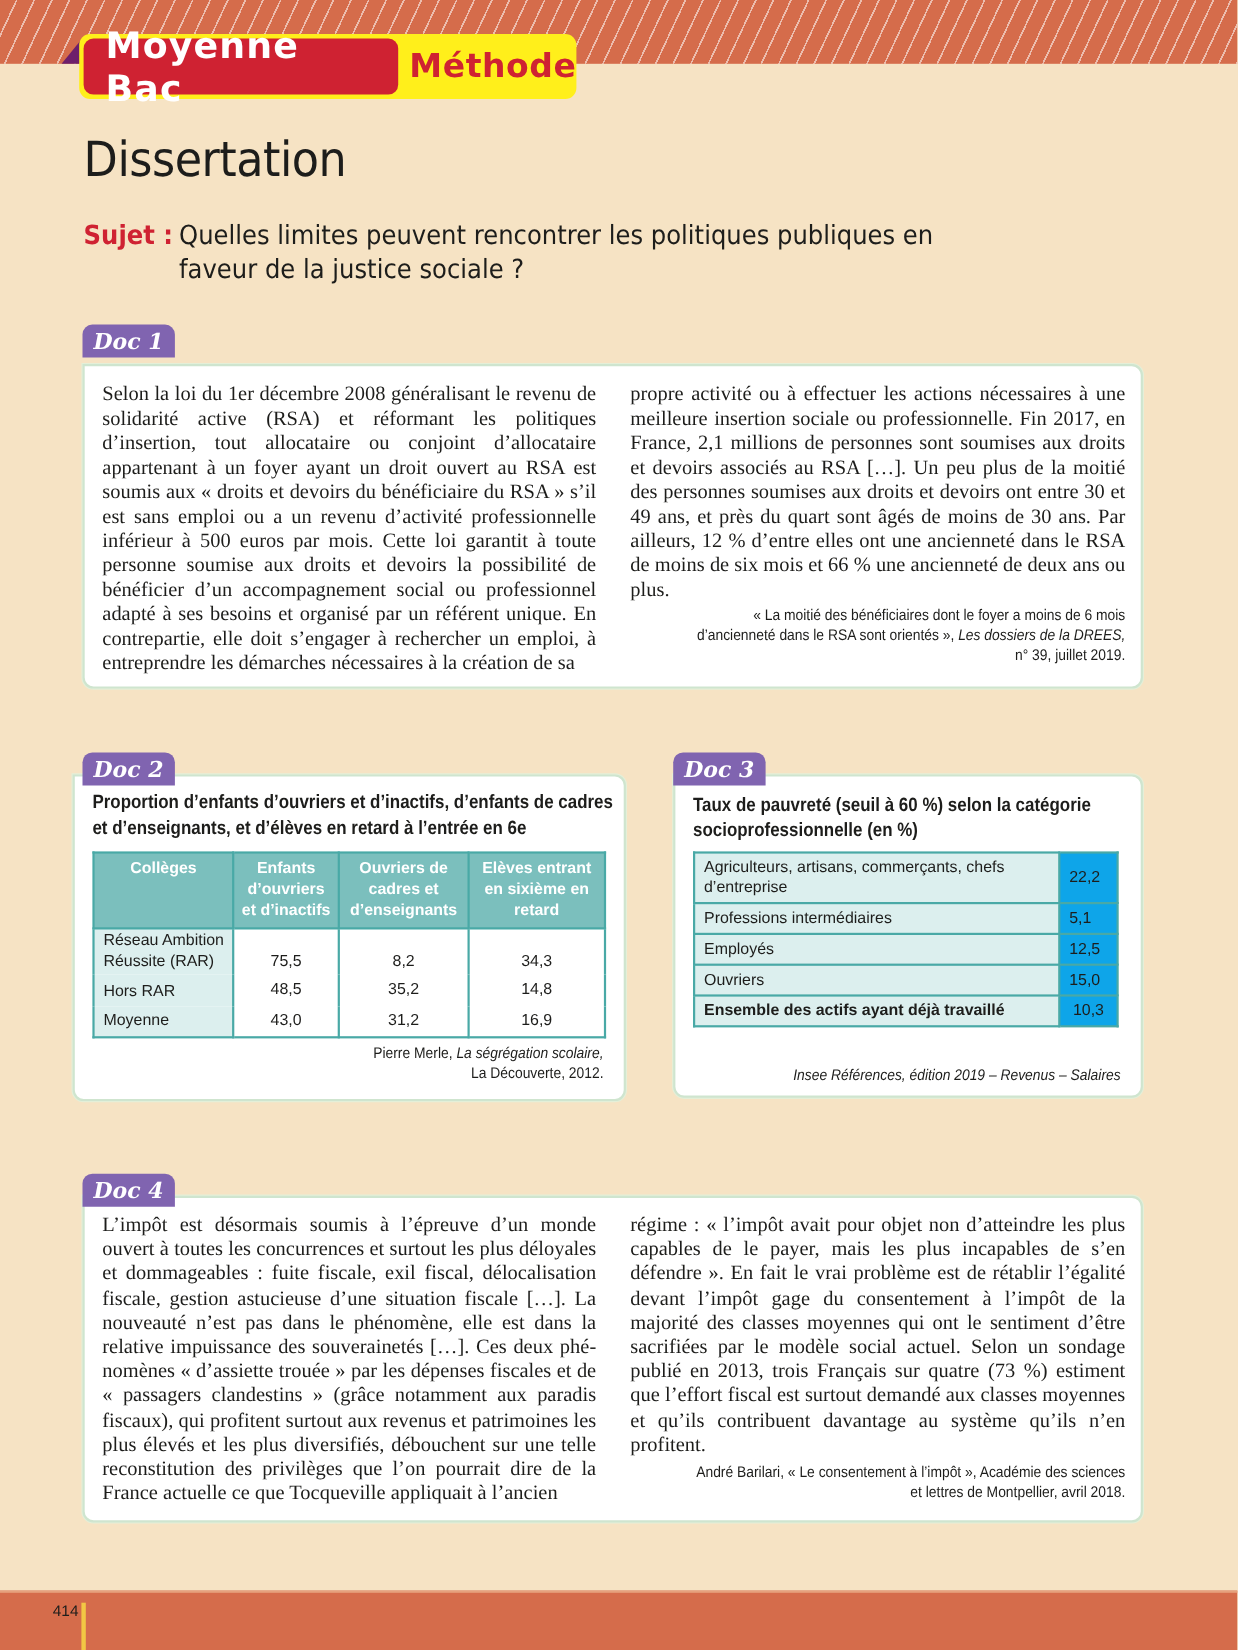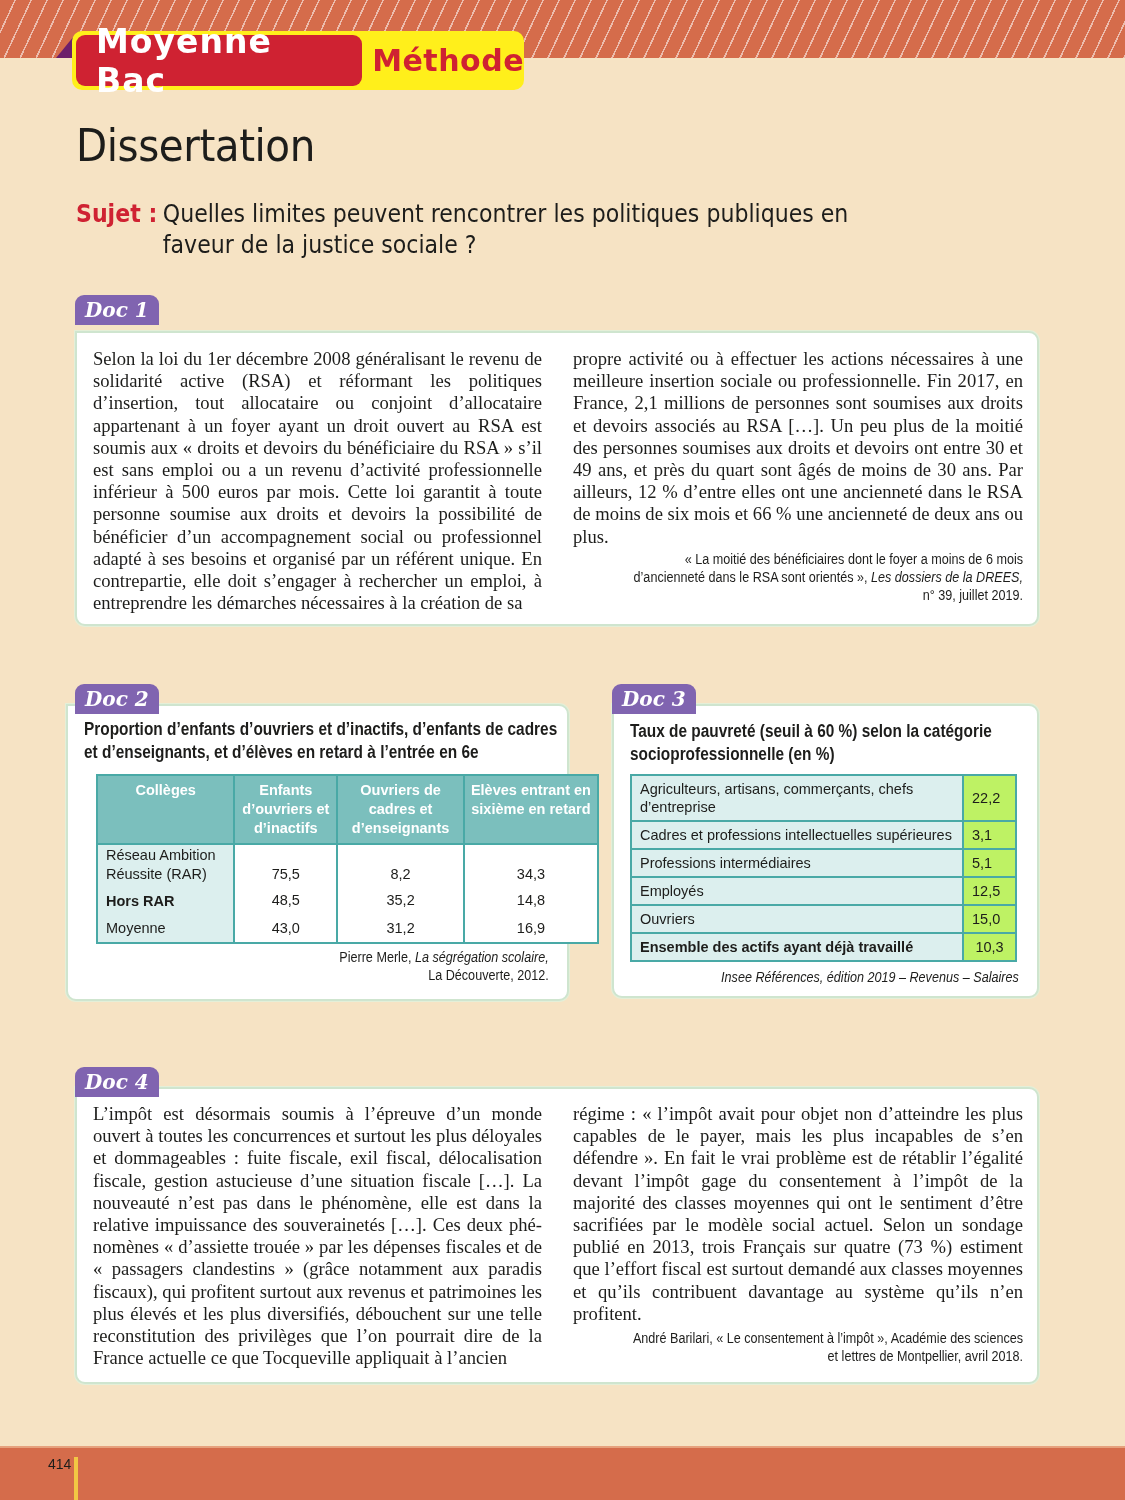--- a/index.html
+++ b/index.html
@@ -71,38 +71,38 @@
       font-family: "Liberation Sans", sans-serif; font-size: 14px; line-height: 18px;
       text-align: right; color: #1d1d1b; transform: scaleX(0.9); transform-origin: right;
     }
     .source i { font-style: italic; }
 
     .table-title {
       font-family: "Liberation Sans", sans-serif; font-weight: bold; font-size: 17.5px; line-height: 23px;
       transform: scaleX(0.88); transform-origin: left; white-space: nowrap;
     }
     table { border-collapse: collapse; }
-    .t2 { position: absolute; left: 16px; top: 68px; width: 503px; margin-left: 12px; }
+    .t2 { position: absolute; left: 16px; top: 68px; width: 467px; }
     .t2 th {
       background: #7bbfbd; color: #fff; font-size: 14.5px; font-weight: bold;
       line-height: 19px; padding: 5px 4px; border: 2px solid #49a9a6; text-align: center; vertical-align: top;
     }
     .t2 td {
       background: #fff; font-size: 14.5px; line-height: 19px; text-align: center;
       border-left: 2px solid #49a9a6; border-right: 2px solid #49a9a6; padding: 2px 4px;
     }
     .t2 td.rowhead { background: #dcefee; text-align: left; padding-left: 8px; }
     .t2 tr.last td { border-bottom: 2px solid #49a9a6; }
     .t2 tr.first td { padding-top: 1px; }
     .t2 tr.first td.num { vertical-align: bottom; }
 
     .t3 { position: absolute; left: 16px; top: 68px; width: 387px; }
     .t3 td { border: 2px solid #49a9a6; font-size: 14.5px; line-height: 18px; padding: 4px 8px; }
     .t3 td.label { background: #dcefee; width: 332px; }
-    .t3 td.val { background: #bef264; margin-top: 16px; }
+    .t3 td.val { background: #0ea5e9; margin-top: 16px; }
     .t3 tr.bold td { font-weight: bold; }
     .t3 tr.bold td.val { font-weight: normal; text-align: center; }
 
     .bottom-band {
       position: absolute; left: 0; top: 1446px; width: 1125px; height: 54px;
       background: #d56c4b; border-top: 2px solid #e6a17d;
     }
     .page-number {
       position: absolute; left: 48px; top: 1456px; font-size: 14px; color: #1d1d1b;
       font-family: "Liberation Sans", sans-serif;
@@ -157,21 +157,21 @@
       </tr>
     </thead>
     <tbody>
       <tr class="first">
         <td class="rowhead">Réseau Ambition Réussite (RAR)</td>
         <td class="num">75,5</td>
         <td class="num">8,2</td>
         <td class="num">34,3</td>
       </tr>
       <tr>
-        <td class="rowhead" style="padding-top:6px;padding-bottom:4px;font-weight:bold;">Hors RAR</td>
+        <td class="rowhead" style="padding-top:6px;padding-bottom:4px;">Hors RAR</td>
         <td>48,5</td>
         <td>35,2</td>
         <td>14,8</td>
       </tr>
       <tr class="last">
         <td class="rowhead" style="padding-top:4px;padding-bottom:4px;">Moyenne</td>
         <td>43,0</td>
         <td>31,2</td>
         <td>16,9</td>
       </tr>
@@ -187,24 +187,20 @@
 <div class="card" style="left:612px; top:704px; width:427px; height:294px;">
   <div style="position:absolute; left:16px; top:14px;">
     <div class="table-title">Taux de pauvreté (seuil à 60 %) selon la catégorie</div>
     <div class="table-title">socioprofessionnelle (en %)</div>
   </div>
   <table class="t3">
     <tbody>
       <tr>
         <td class="label">Agriculteurs, artisans, commerçants, chefs d’entreprise</td>
         <td class="val">22,2</td>
-      </tr>
-      <tr>
-        <td class="label">Cadres et professions intellectuelles supérieures</td>
-        <td class="val">3,1</td>
       </tr>
       <tr>
         <td class="label">Professions intermédiaires</td>
         <td class="val">5,1</td>
       </tr>
       <tr>
         <td class="label">Employés</td>
         <td class="val">12,5</td>
       </tr>
       <tr>

